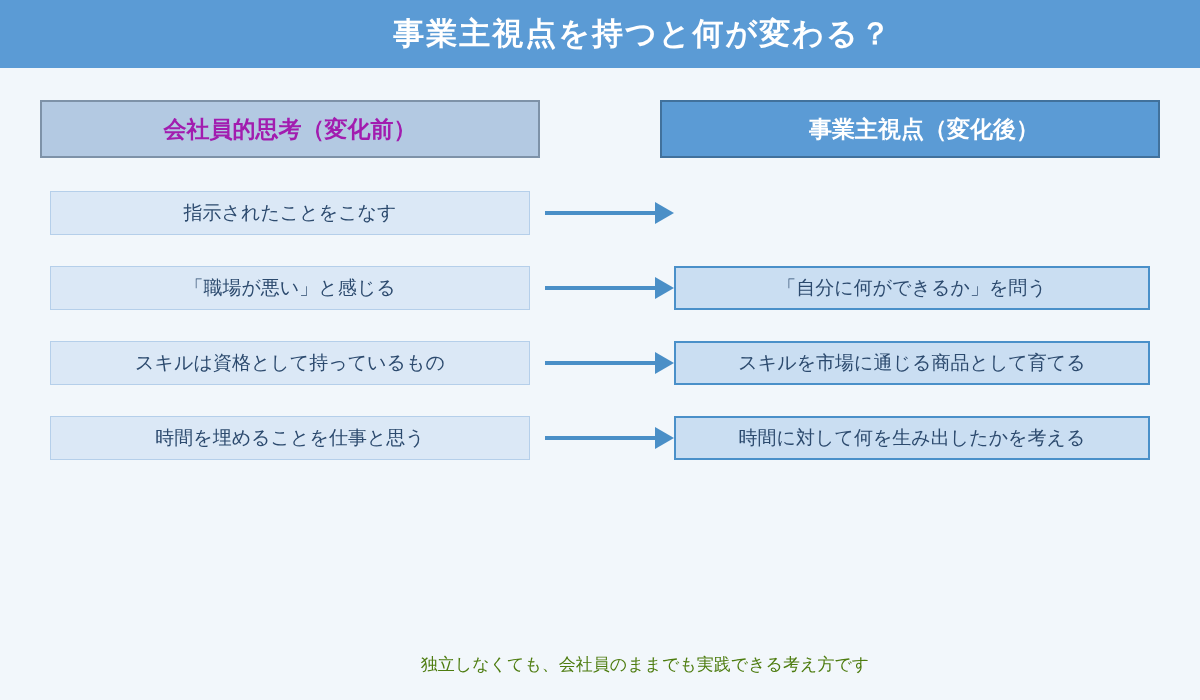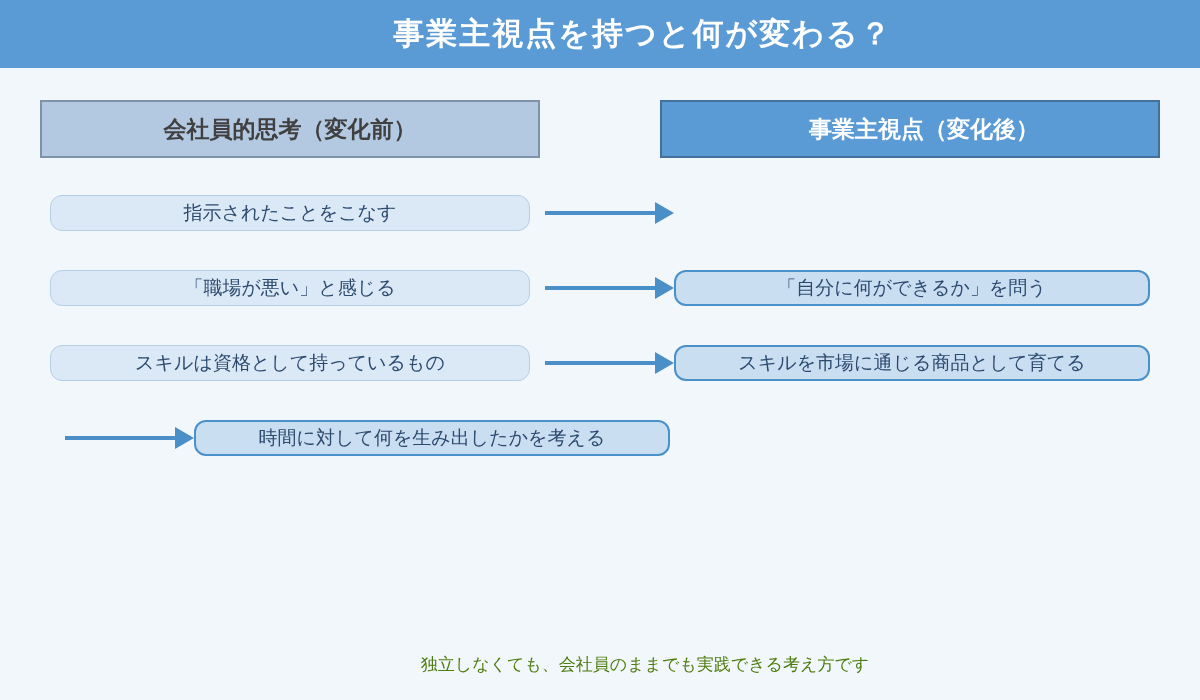--- a/index.html
+++ b/index.html
@@ -43,42 +43,42 @@
     box-sizing: border-box;
     display: flex;
     align-items: center;
     justify-content: center;
     font-size: 23px;
     font-weight: bold;
   }
   .col-header.before {
     background: #b3c9e2;
     border: 2px solid #7e92a8;
-    color: #404040;
+    color: #a21caf;
   }
   .col-header.after {
     background: #5b9bd5;
     border: 2px solid #41719c;
     color: #ffffff;
     padding-left: 28px;
   }
   .rows {
     margin-top: 29px;
     padding: 0 50px;
   }
   .row {
     display: flex;
     align-items: center;
     height: 52px;
     margin-bottom: 23px;
   }
   .box {
     box-sizing: border-box;
-    height: 36px;
-    border-radius: 12px;
+    height: 44px;
+    border-radius: 0;
     display: flex;
     align-items: center;
     justify-content: center;
     font-size: 19px;
     color: #2c4a6e;
   }
   .box.before {
     width: 480px;
     background: #dbe8f6;
     border: 1.5px solid #b5cfea;
@@ -154,20 +154,21 @@
   <div class="row">
     <div class="box before">スキルは資格として持っているもの</div>
     <div class="arrow">
         <span class="line"></span>
         <span class="head"></span>
       </div>
     <div class="box after">スキルを市場に通じる商品として育てる</div>
   </div>
 
   <div class="row">
+    <div class="box before">時間を埋めることを仕事と思う</div>
     <div class="arrow">
         <span class="line"></span>
         <span class="head"></span>
       </div>
     <div class="box after">時間に対して何を生み出したかを考える</div>
   </div>
 
 </div>
 
 <div class="footer">独立しなくても、会社員のままでも実践できる考え方です</div>

